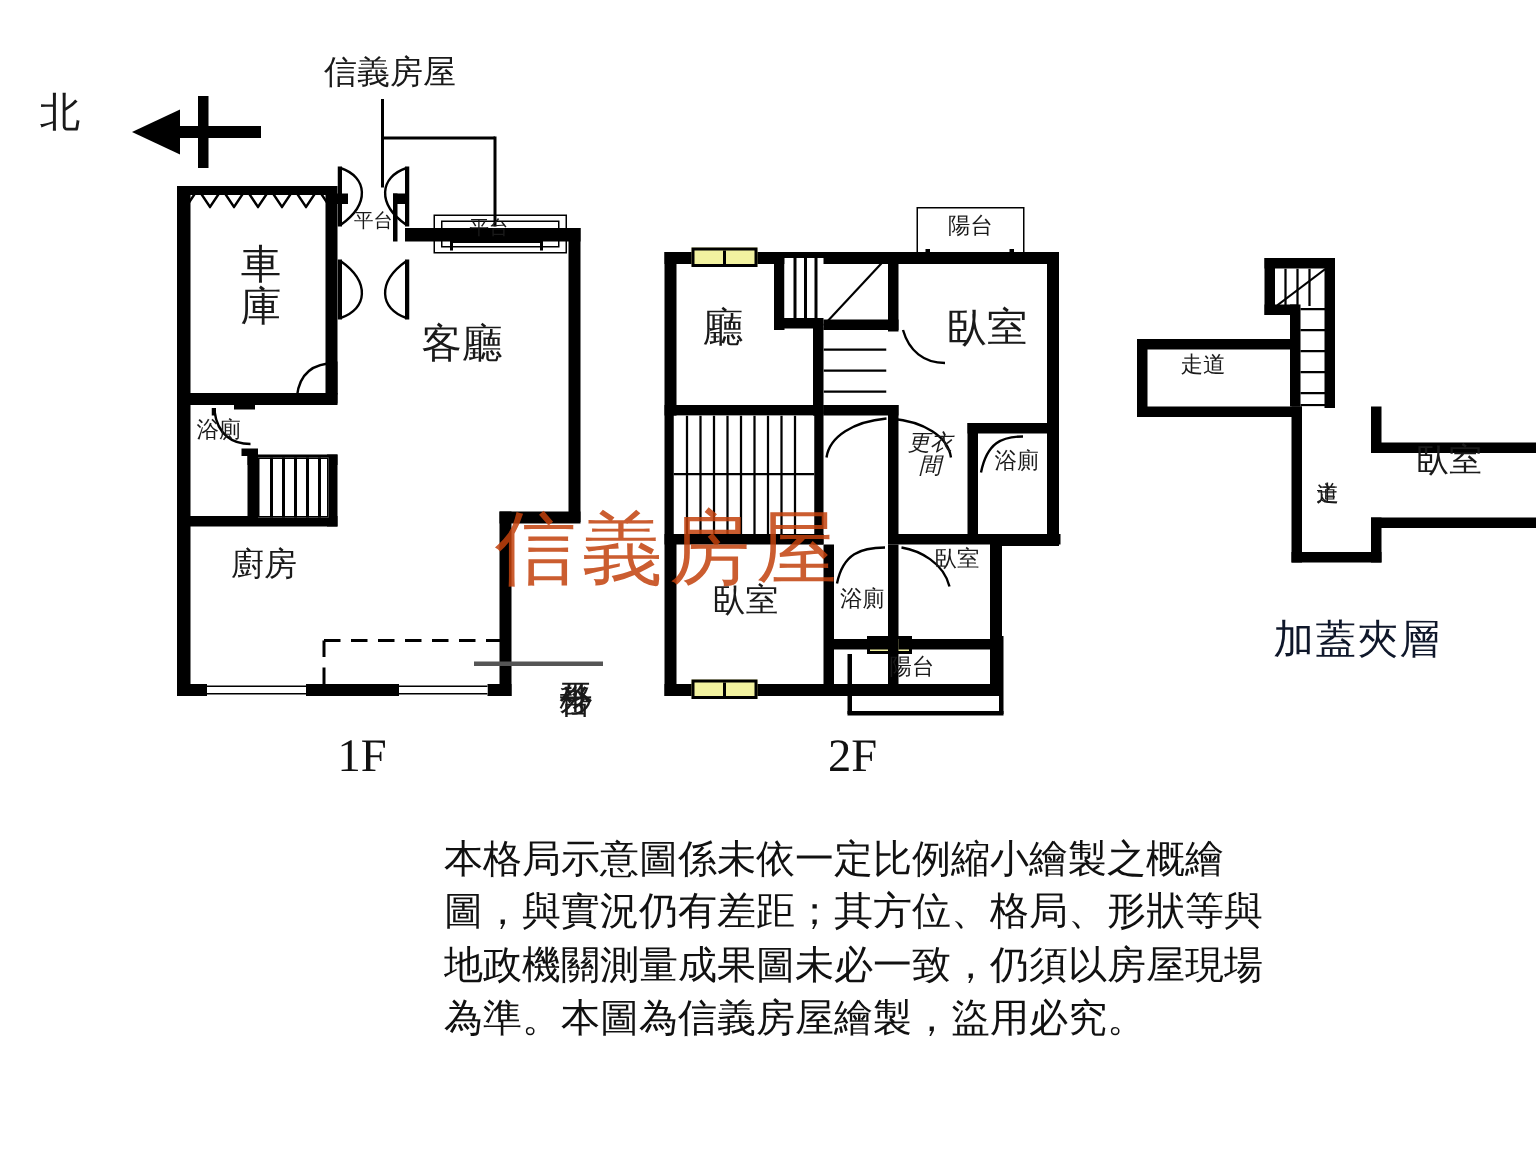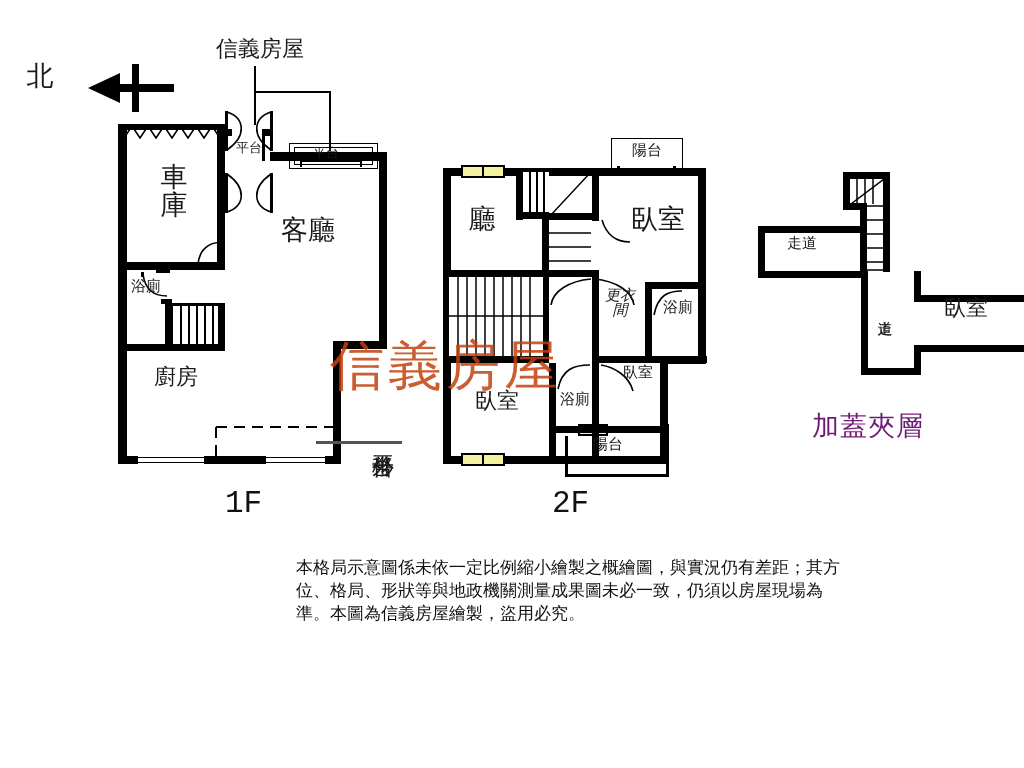--- a/index.html
+++ b/index.html
@@ -17,23 +17,23 @@
   
   .lbl{position:absolute;color:#1a1a1a;line-height:1.02;text-align:center;
        font-family:"DejaVu Serif","Liberation Serif",serif;white-space:pre-line;}
   .lbl-lg{font-size:27px;}
   .lbl-md{font-size:22px;}
   .lbl-sm{font-size:15px;}
   .lbl-xs{font-size:13px;}
   .lbl-vert{writing-mode:vertical-rl;text-orientation:upright;line-height:1.0;}
 
   .floor-tag{position:absolute;font-size:31px;color:#111;
-             font-family:Liberation Mono, monospace;}
-  .plan-title{position:absolute;font-size:27px;color:#701a75;letter-spacing:1px;
-             font-family:Liberation Sans, sans-serif;}
+             font-family:Liberation Serif, serif;}
+  .plan-title{position:absolute;font-size:27px;color:#0f172a;letter-spacing:1px;
+             font-family:Liberation Sans, sans-serif;margin-left:37px;}
 
   
   #north-arrow svg{display:block;}
 
   
   .win-y{position:absolute;background:#f2f2a0;border:2px solid #000;box-sizing:border-box;}
   .win-y:after{content:"";position:absolute;left:50%;top:0;bottom:0;width:2px;
                background:#000;transform:translateX(-1px);}
   
   .win-w{position:absolute;background:#fff;border-top:1.5px solid #000;
@@ -50,21 +50,21 @@
              pointer-events:none;}
   #watermark .wm-text{position:absolute;left:0;top:0;width:370px;
         font-size:54px;color:#c2410c;font-weight:normal;letter-spacing:4px;
         font-family:"DejaVu Serif","Liberation Serif",serif;opacity:.85;}
   #wm-fine{position:absolute;left:336px;top:406px;width:366px;font-size:12px;
         color:#cfcfcf;letter-spacing:2.5px;white-space:nowrap;
         font-family:"DejaVu Serif","Liberation Serif",serif;}
 
   
   #disclaimer{position:absolute;left:296px;top:556px;width:556px;
-    font-size:17px;line-height:1.36;color:#111;text-align:left;
+    font-size:26px;line-height:1.36;color:#111;text-align:left;
     font-family:"DejaVu Serif","Liberation Serif",serif;}
 
   
   .zig{position:absolute;}
 </style>
 </head>
 <body>
 
 <div id="stage">
 

